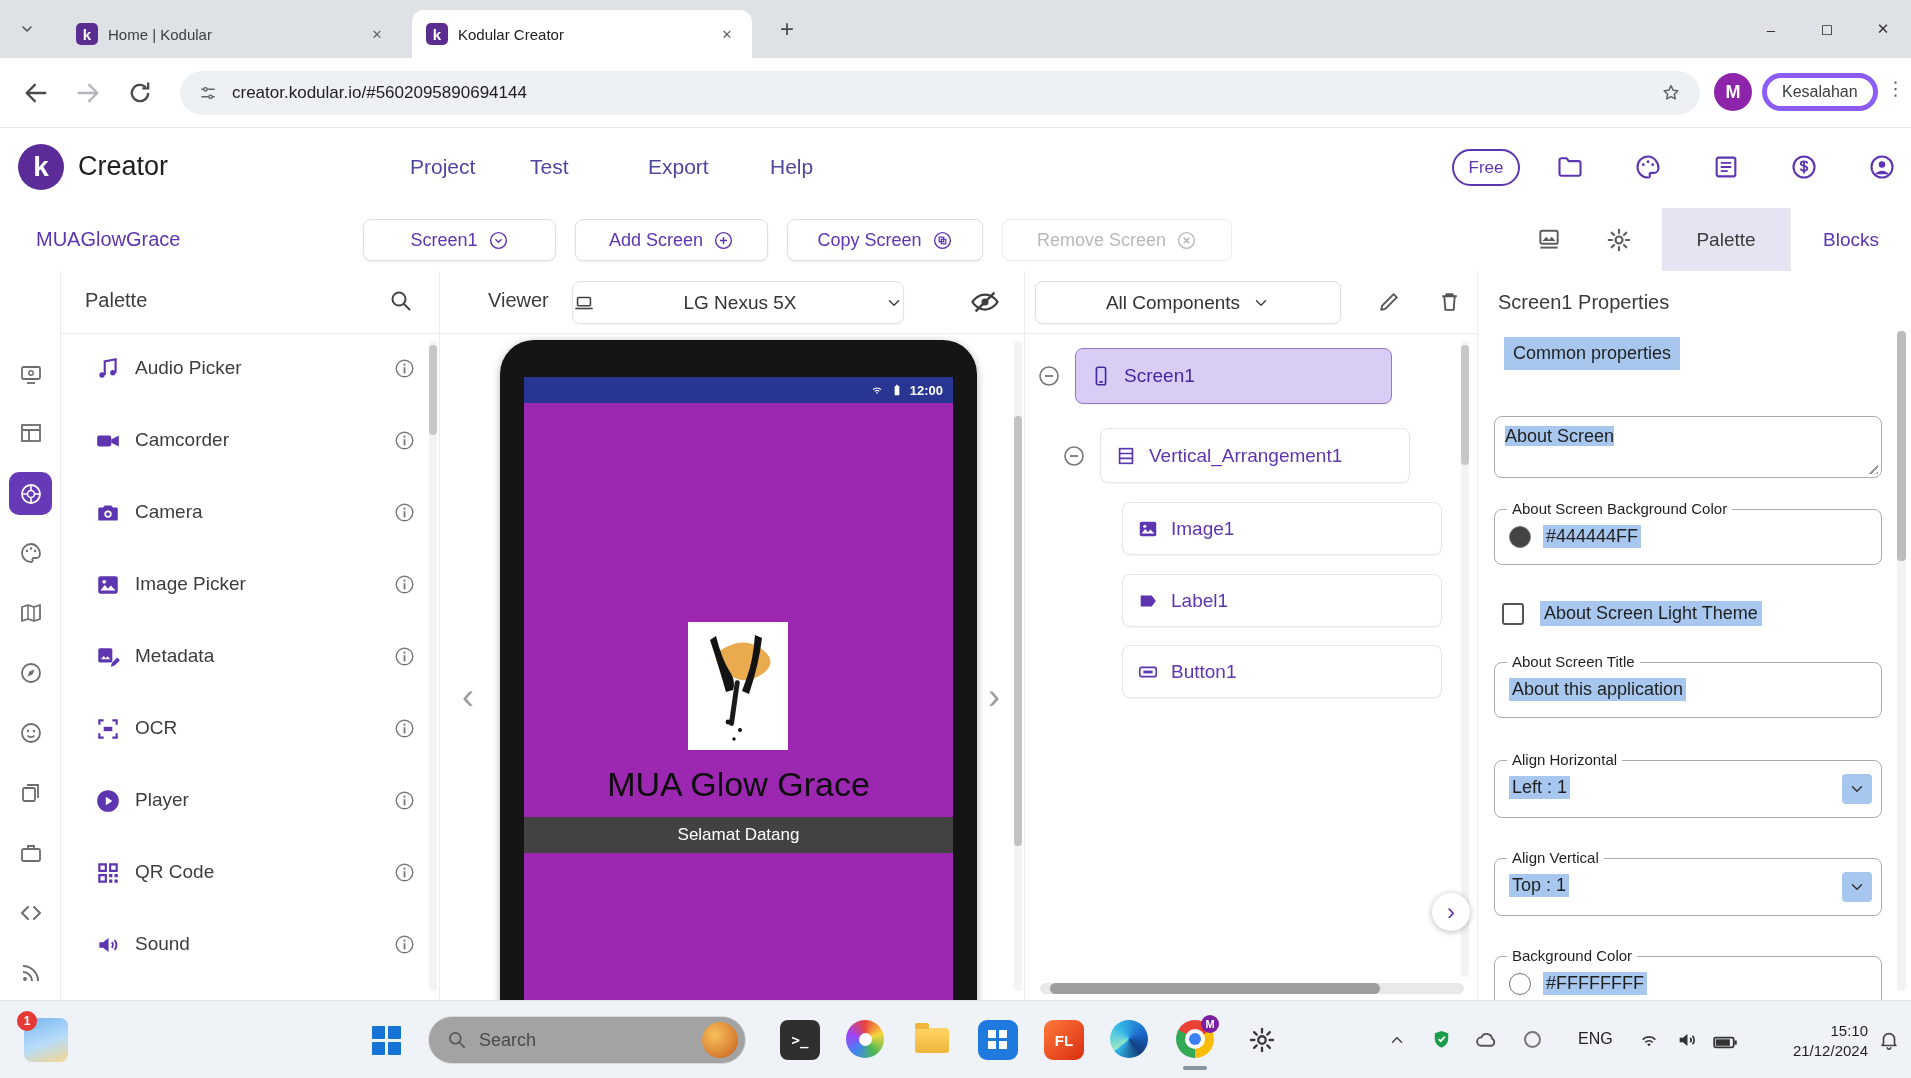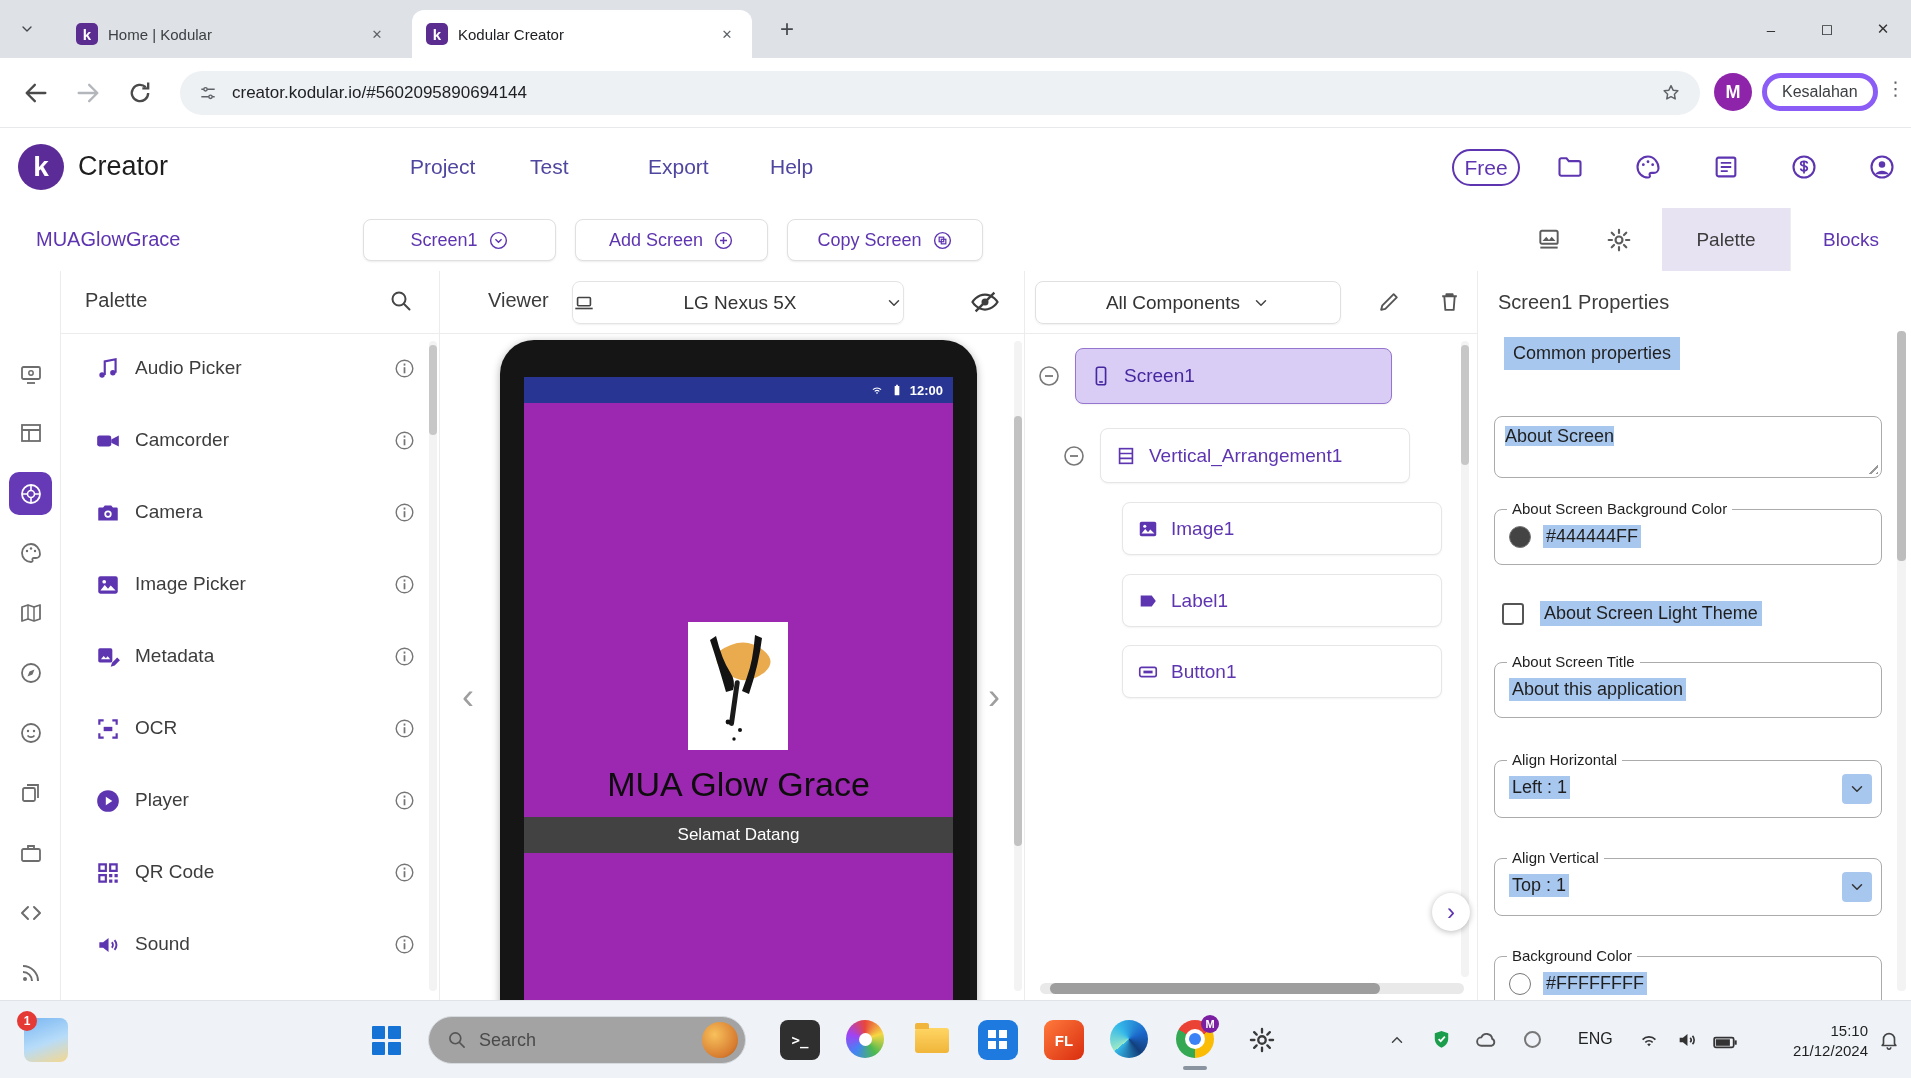--- a/index.html
+++ b/index.html
@@ -33,21 +33,21 @@
 .omnibox .star{width:22px;height:22px;color:#5f6368;flex:none}
 .avatar{position:absolute;left:1714px;top:15px;width:38px;height:38px;border-radius:50%;background:#8e24aa;color:#fff;font-size:18px;font-weight:bold}
 .profile-chip{position:absolute;left:1762px;top:15px;height:38px;border-radius:19px;border:5px solid #8b5cf6;background:#fff;padding:0 15px;display:flex;align-items:center;font-size:16px;color:#3c4043}
 .browser-menu{position:absolute;left:1886px;top:19px;font-size:19px;color:#5f6368;letter-spacing:1px}
 
 
 .khead{position:absolute;top:128px;left:0;right:0;height:79px;background:#fff}
 .klogo{position:absolute;left:18px;top:16px;width:46px;height:46px;border-radius:50%;background:#5b2c98;color:#fff;font-size:28px;font-weight:bold}
 .kbrand{position:absolute;left:78px;top:23px;font-size:27px;color:#1e1e1e;font-weight:500}
 .kmenu{position:absolute;top:27px;font-size:21px;color:#4f46a0}
-.free-pill{position:absolute;left:1452px;top:21px;width:68px;height:37px;border:2px solid #5E35B1;border-radius:19px;color:#5E35B1;font-size:21px}
+.free-pill{position:absolute;left:1452px;top:21px;width:68px;height:37px;border:2px solid #5E35B1;border-radius:19px;color:#5E35B1;font-size:17px}
 .hicon{position:absolute;top:25px;width:28px;height:28px;color:#5E35B1}
 
 
 .sbar{position:absolute;top:208px;left:0;right:0;height:64px;background:#fff;border-bottom:1px solid #e3e3e3}
 .project{position:absolute;left:36px;top:20px;font-size:20px;color:#5E35B1;font-weight:500}
 .sbtn{position:absolute;top:11px;height:42px;border-radius:8px;border:1px solid #e0e0e0;background:#fff;box-shadow:0 1px 2px rgba(0,0,0,.08);display:flex;align-items:center;justify-content:center;gap:10px;font-size:18px;color:#5E35B1;padding:0 16px}
 .sbtn .ic{width:21px;height:21px}
 .sbtn.disabled{color:#b8b8b8;border-color:#ededed;box-shadow:none}
 .sbar-icon{position:absolute;top:19px;width:26px;height:26px;color:#5c5c5c}
 .designer{position:absolute;left:1662px;top:0;width:128px;height:64px;background:#e7e3f3;color:#3c3c3c;font-size:19px;font-weight:500}
@@ -284,20 +284,29 @@
   <div class="sbtn" style="left:787px;width:196px">
     <span>Copy Screen</span>
     <span class="ic">
         <svg viewBox="0 0 24 24">
           <circle cx="12" cy="12" r="9" fill="none" stroke="currentColor" stroke-width="1.6"></circle>
           <rect x="8.2" y="8.2" width="5.2" height="5.2" fill="none" stroke="currentColor" stroke-width="1.4"></rect>
           <rect x="10.6" y="10.6" width="5.2" height="5.2" fill="none" stroke="currentColor" stroke-width="1.4"></rect>
         </svg>
       </span>
   </div>
+  <div class="sbtn disabled" style="left:1002px;width:230px">
+    <span>Remove Screen</span>
+    <span class="ic">
+        <svg viewBox="0 0 24 24">
+          <circle cx="12" cy="12" r="9" fill="none" stroke="currentColor" stroke-width="1.6"></circle>
+          <path d="M9 9l6 6M15 9l-6 6" stroke="currentColor" stroke-width="1.7"></path>
+        </svg>
+      </span>
+  </div>
   <span class="sbar-icon ic" style="left:1536px">
       <svg viewBox="0 0 24 24">
         <rect x="4" y="3.5" width="16" height="12" rx="1.5" fill="none" stroke="currentColor" stroke-width="1.8"></rect>
         <path d="M6 13l3.5-4 2.5 3 2.5-3 3.5 4z" fill="currentColor"></path>
         <path d="M4 19h16" stroke="currentColor" stroke-width="1.8"></path>
       </svg>
     </span>
   <span class="sbar-icon ic" style="left:1606px">
       <svg viewBox="0 0 24 24">
         <circle cx="12" cy="12" r="3.2" fill="none" stroke="currentColor" stroke-width="2"></circle>

